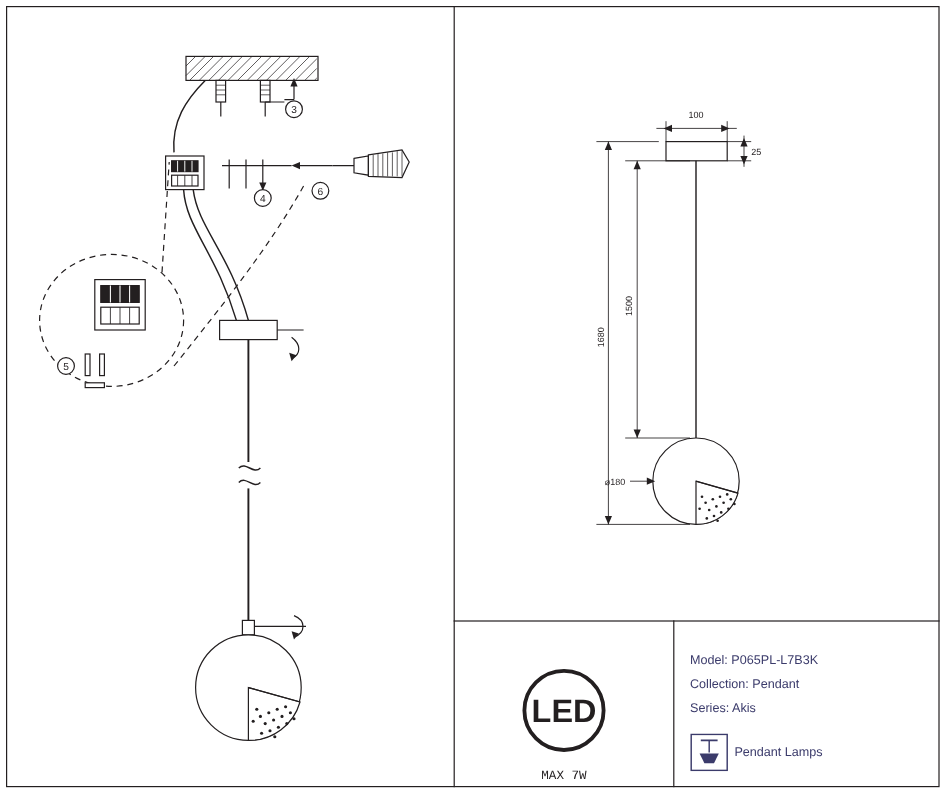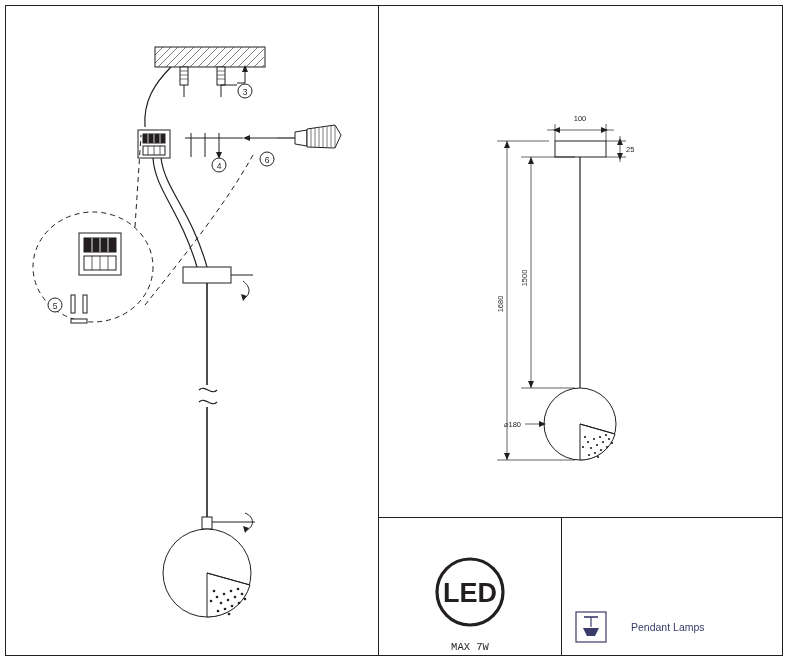--- a/index.html
+++ b/index.html
@@ -50,21 +50,21 @@
     height: 139px;
     background: #231f20;
   }
   .panel {
     position: absolute;
   }
   #left-panel {
     left: 5px; top: 5px; width: 373px; height: 651px;
   }
   #right-panel {
-    left: 379px; top: 5px; width: 404px; height: 512px; margin-top: 23px;
+    left: 379px; top: 5px; width: 404px; height: 512px;
   }
   #led-panel {
     left: 379px; top: 540px; width: 182px; height: 138px;
   }
   #info-panel {
     left: 562px; top: 518px; width: 221px; height: 138px;
   }
   svg { display: block; }
 
   .info-lines {
@@ -75,21 +75,21 @@
     color: #3b3b6b;
     line-height: 20px;
   }
   .info-lines div { white-space: nowrap; }
   .pendant-row {
     position: absolute;
     left: 13px;
     top: 93px;
     display: flex;
     align-items: center;
-    gap: 24px;
+    gap: 5px;
   }
   .pendant-label {
     font-size: 10.5px;
     color: #3b3b6b;
     white-space: nowrap;
   }
   .led-caption {
     position: absolute;
     left: 0;
     top: 100px;
@@ -364,20 +364,25 @@
     <svg width="182" height="100" viewBox="0 0 182 100">
       <circle cx="91" cy="52" r="33" fill="none" stroke="#231f20" stroke-width="3.2"></circle>
       <text x="91" y="62" text-anchor="middle" font-family="Liberation Sans, sans-serif" font-size="27" font-weight="bold" fill="#231f20">LED</text>
     </svg>
     <div class="led-caption">
       <div>MAX 7W</div>
     </div>
   </div>
 
   <div class="panel" id="info-panel">
+    <div class="info-lines">
+      <div>Model: P065PL-L7B3K</div>
+      <div>Collection: Pendant</div>
+      <div>Series: Akis</div>
+    </div>
     <div class="pendant-row">
       <svg width="32" height="32" viewBox="0 0 32 32">
         <rect x="1" y="1" width="30" height="30" fill="none" stroke="#3b3b6b" stroke-width="1.2"></rect>
         <line x1="16" y1="6" x2="16" y2="16" stroke="#3b3b6b" stroke-width="1.2"></line>
         <line x1="9" y1="6" x2="23" y2="6" stroke="#3b3b6b" stroke-width="1.6"></line>
         <path d="M8 17 L24 17 L20 25 L12 25 Z" fill="#3b3b6b" stroke="none"></path>
       </svg>
       <div class="pendant-label">Pendant Lamps</div>
     </div>
   </div>

